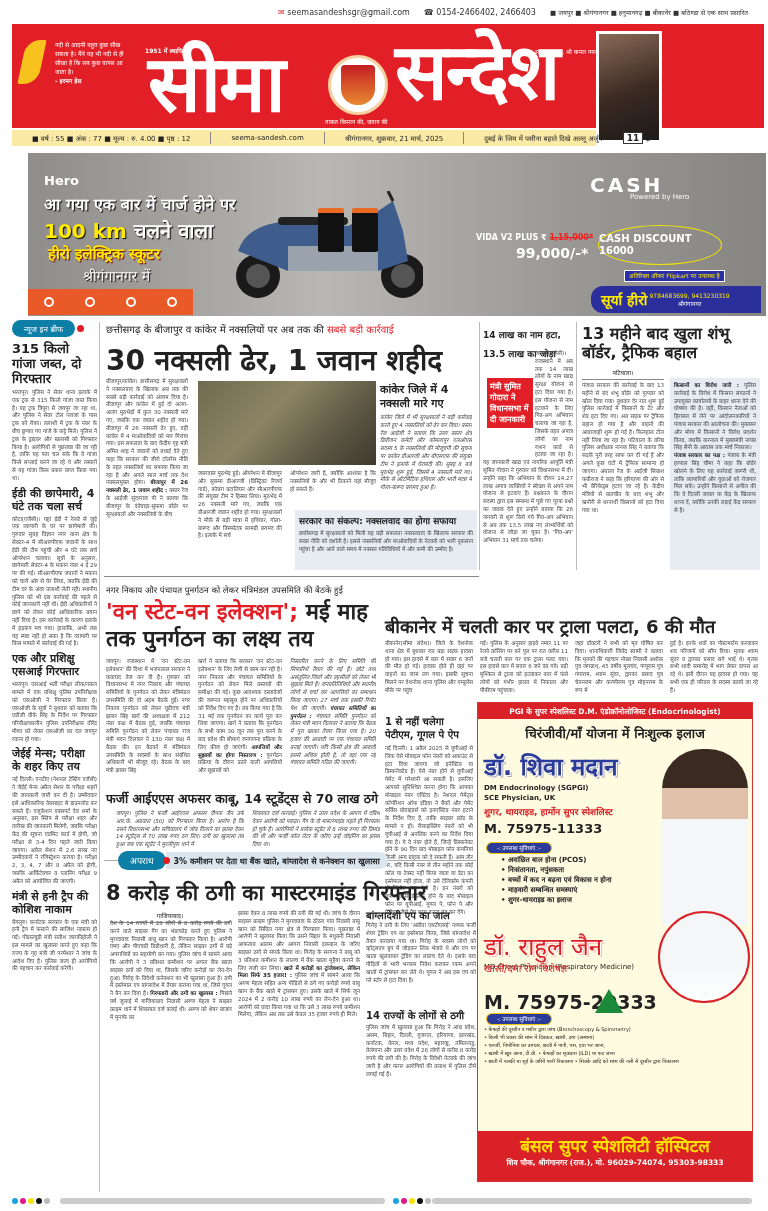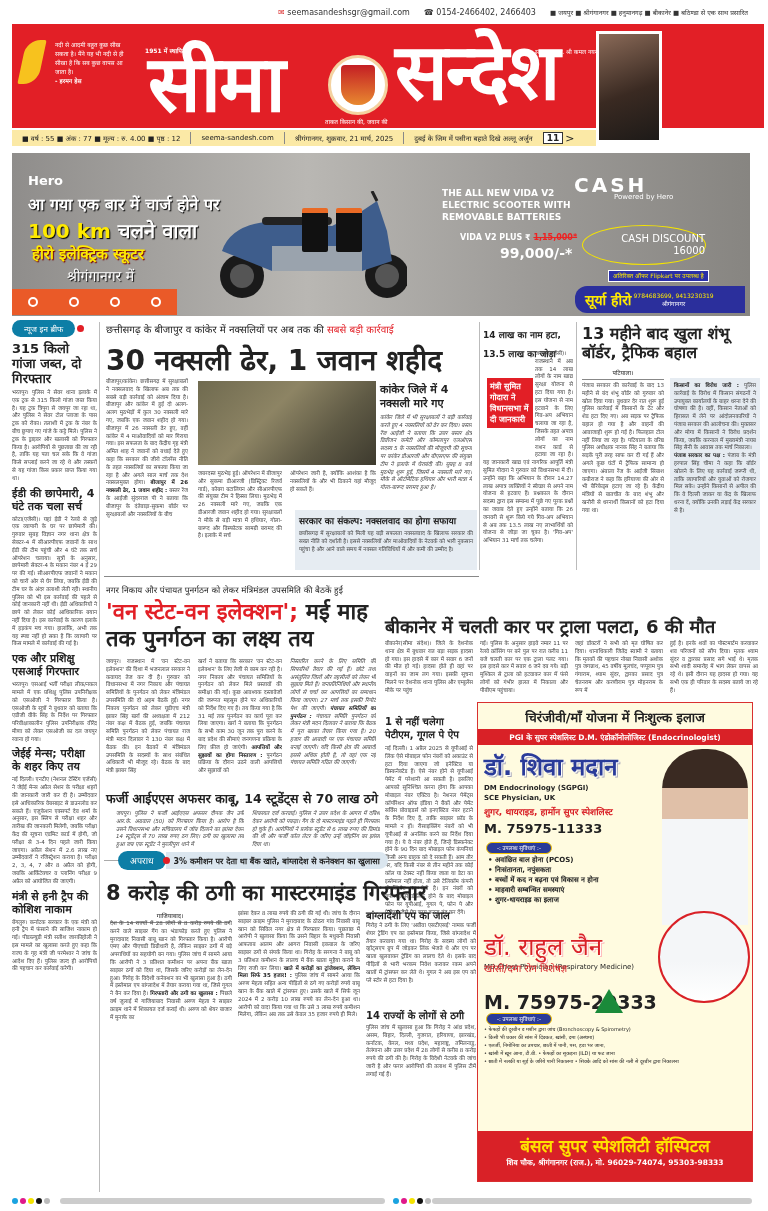--- a/index.html
+++ b/index.html
@@ -12,41 +12,41 @@
 .quote .author{font-weight:bold}
 .estd{left:145px;top:47px;font-size:6px;color:#fff;font-weight:bold}
 .title-l{left:148px;top:44px;font-family:"DejaVu Sans",sans-serif;font-weight:bold;font-size:78px;color:#fff;line-height:80px;letter-spacing:-2px}
 .title-r{left:395px;top:32px;font-weight:bold;font-size:78px;color:#fff;line-height:80px;letter-spacing:-2px}
 .emblem{left:328px;top:55px;width:60px;height:60px;border-radius:50%;background:#fff;border:3px solid #f4d2a0;display:flex;align-items:center;justify-content:center}
 .emblem .inner{width:34px;height:40px;background:linear-gradient(#c41e24,#e88930);border-radius:4px 4px 16px 16px}
 .tagline{left:325px;top:118px;font-size:6px;color:#fff}
 .founder{left:535px;top:48px;font-size:6px;color:#fff}
 .photo{left:596px;top:31px;width:66px;height:112px;background:linear-gradient(160deg,#8a6a58,#3a2a22 55%,#1d1a18);border:3px solid #fff}
 .infobar{left:12px;top:130px;width:584px;height:16px;background:#fbe9a6;font-size:7px;display:flex;align-items:center;color:#222}
-.infobar span{padding:0 10px;white-space:nowrap}
+.infobar span{padding:0 20px;white-space:nowrap}
 .infobar .sep{border-left:1px solid #888;height:12px;padding:0}
 .pageno{border:1px solid #333;background:#fff;padding:0 3px !important;font-weight:bold;font-size:9px}
-.ad1{left:12px;top:153px;width:738px;height:163px;background:linear-gradient(90deg,#8f8d8b,#b9b7b3 40%,#9d9b98 70%,#878581)}
+.ad1{left:28px;top:153px;width:738px;height:163px;background:linear-gradient(90deg,#8f8d8b,#b9b7b3 40%,#9d9b98 70%,#878581)}
 .ad1 .hero-logo{left:16px;top:20px;font-size:13px;color:#fff;font-weight:bold}
 .ad1 .h1{left:16px;top:40px;font-size:16px;color:#fff;font-weight:bold;text-shadow:1px 1px 1px #000}
 .ad1 .h2{left:16px;top:64px;font-size:20px;color:#ffea00;font-weight:bold;text-shadow:1px 1px 1px #000}
 .ad1 .h2 span{color:#fff}
 .ad1 .h3{left:20px;top:90px;font-size:15px;color:#ffea00;font-weight:bold;text-shadow:1px 1px 1px #700}
 .ad1 .h4{left:55px;top:113px;font-size:14px;color:#fff;font-weight:normal;text-shadow:1px 1px 1px #000}
 .ad1 .icons-bar{left:0;top:136px;width:165px;height:26px;background:#ea5a28;display:flex;justify-content:space-around;align-items:center}
 .ad1 .icons-bar i{width:10px;height:10px;border:2px solid #fff;border-radius:50%;display:block}
 .scooter{left:200px;top:38px;width:195px;height:110px}
 .batt{width:26px;height:44px;background:#111;border-top:5px solid #e96a25;border-radius:2px}
 .ad1 .vida-txt{left:218px;top:34px;font-size:9px;color:#fff;font-weight:bold;line-height:12px}
 .ad1 .vida-price{left:230px;top:80px;font-size:8px;color:#fff;font-weight:bold}
 .ad1 .vida-price s{color:#e22}
 .ad1 .vida-big{left:276px;top:95px;font-size:14px;color:#fff;font-weight:bold}
 .ad1 .vida-logo{left:562px;top:20px;font-size:20px;color:#fff;font-weight:bold;letter-spacing:3px}
 .ad1 .vida-sub{left:602px;top:40px;font-size:7px;color:#fff}
-.ad1 .cash{left:570px;top:72px;width:124px;height:40px;border:1px solid #f5e400;border-radius:50%;color:#fff;font-weight:normal;font-size:10px;text-align:right;line-height:12px;padding-top:7px}
+.ad1 .cash{left:570px;top:72px;width:124px;height:40px;border:1px solid #f5e400;border-radius:50%;color:#fff;font-weight:bold;font-size:10px;text-align:left;line-height:12px;padding-top:7px}
 .ad1 .flip{left:596px;top:117px;font-size:6px;background:#2a2fa8;color:#ffea00;padding:1px 4px;border:1px solid #fff}
 .ad1 .dealer{left:563px;top:133px;width:170px;height:27px;background:#2b2f9c;border-radius:12px 0 0 12px;color:#ffea00;display:flex;align-items:center;gap:2px;padding-left:10px}
 .ad1 .dealer b{font-size:14px}
 .ad1 .dealer small{font-size:6px;color:#ffea00;line-height:8px;text-align:center}
 .pill{background:#0d7ea6;color:#fff;border-radius:10px;font-size:8px;padding:3px 12px;display:inline-block}
 .dot-red{width:7px;height:7px;border-radius:50%;background:#e21f26;display:inline-block}
 .lcol{left:12px;top:320px;width:85px}
 .head2{font-size:11px;font-weight:bold;line-height:13px;margin:4px 0 3px}
 .body-txt{font-size:5.5px;line-height:7.8px;color:#444;text-align:justify}
 .body-txt b{color:#222}
@@ -119,21 +119,20 @@
       <circle cx="175" cy="85" r="12" fill="#555"></circle>
     <path d="M10 60 Q20 30 70 30 L120 35 L150 20 L165 10 L175 40 L180 70 L150 80 L60 80 Z" fill="#3e5d8c"></path>
     <path d="M60 55 L150 55 L150 80 L60 80 Z" fill="#9aa3ad"></path>
     <rect x="50" y="26" width="70" height="8" rx="4" fill="#222"></rect>
     <line x1="165" y1="10" x2="160" y2="0" stroke="#222" stroke-width="3"></line>
   </svg>
   <div class="abs" style="left:290px;top:55px;display:flex;gap:8px">
     <div class="batt"></div>
     <div class="batt"></div>
   </div>
-  <div class="abs vida-txt" style="left:430px;width:150px">THE ALL NEW VIDA V2 ELECTRIC SCOOTER WITH REMOVABLE BATTERIES</div>
   <div class="abs vida-price" style="left:448px;top:80px"><span>VIDA V2 PLUS ₹</span> <s>1,15,000*</s></div>
   <div class="abs vida-big" style="left:488px;top:92px">99,000/-*</div>
   <div class="abs vida-logo">CASH</div>
   <div class="abs vida-sub">Powered by Hero</div>
   <div class="abs cash">
       <div>CASH DISCOUNT</div>
       <div>16000</div>
     </div>
   <div class="abs flip">अतिरिक्त ऑफर Flipkart पर उपलब्ध है</div>
   <div class="abs dealer">
@@ -217,32 +216,32 @@
 <div class="abs bighead" style="left:106px;top:878px;width:375px;font-size:21px">8 करोड़ की ठगी का मास्टरमाइंड गिरफ्तार</div>
 <div class="abs" style="left:110px;top:912px;width:120px;font-size:6px;text-align:center;border-bottom:1px solid #888;padding-bottom:2px">गाजियाबाद।</div>
 <div class="abs body-txt" style="left:110px;top:920px;width:122px;height:180px;overflow:hidden"><span>देश के 14 राज्यों में 28 लोगों से 8 करोड़ रुपये की ठगी करने वाले साइबर गैंग का भंडाफोड़ करते हुए पुलिस ने मुरादाबाद निवासी बाबू खान को गिरफ्तार किया है। आरोपी एमए और पीएचडी डिग्रीधारी है, लेकिन साइबर ठगों में बड़े अपराधियों का सहयोगी बन गया। पुलिस जांच में सामने आया कि आरोपी ने 3 प्रतिशत कमीशन पर अपना बैंक खाता साइबर ठगों को दिया था, जिसके जरिए करोड़ों का लेन-देन हुआ।</span> <span>गिरोह के विदेशी कनेक्शन का भी खुलासा हुआ है। ठगी में इस्तेमाल एप बांग्लादेश में तैयार कराया गया था, जिसे गूगल ने बैन कर दिया है।</span> <b>गिरफ्तारी और ठगी का खुलासा :</b> <span>पिछले वर्ष जुलाई में गाजियाबाद निवासी अरुण मेहता ने साइबर क्राइम थाने में शिकायत दर्ज कराई थी। अरुण को शेयर बाजार में मुनाफे का</span></div>
 <div class="abs body-txt" style="left:238px;top:910px;width:122px;height:192px;overflow:hidden"><span>झांसा देकर 8 लाख रुपये की ठगी की गई थी। जांच के दौरान साइबर क्राइम पुलिस ने मुरादाबाद के ठोठरा गांव निवासी बाबू खान को सिविल नगर क्षेत्र से गिरफ्तार किया। पूछताछ में आरोपी ने खुलासा किया कि उसने बिहार के मधुबनी निवासी आफताब आलम और आगरा निवासी इकबाल के जरिए साइबर ठगों से संपर्क किया था। गिरोह के सरगना ने बाबू को 3 प्रतिशत कमीशन के लालच में बैंक खाता मुहैया कराने के लिए राजी कर लिया।</span> <b>खाते में करोड़ों का ट्रांजेक्शन, लेकिन मिला सिर्फ 35 हजार! :</b> <span>पुलिस जांच में सामने आया कि अरुण मेहता सहित अन्य पीड़ितों से ठगे गए करोड़ों रुपये बाबू खान के बैंक खाते में ट्रांसफर हुए। उसके खाते में सिर्फ जून 2024 में 2 करोड़ 10 लाख रुपये का लेन-देन हुआ था। आरोपी को वादा किया गया था कि उसे 3 लाख रुपये कमीशन मिलेगा, लेकिन अब तक उसे केवल 35 हजार रुपये ही मिले।</span></div>
 <div class="abs" style="left:366px;top:908px;width:110px;font-size:10px;font-weight:bold">बांग्लादेशी एप का जाल</div>
 <div class="abs body-txt" style="left:366px;top:922px;width:110px;height:82px;overflow:hidden">गिरोह ने ठगी के लिए 'अवीवा एसटीएसई' नामक फर्जी शेयर ट्रेडिंग एप का इस्तेमाल किया, जिसे बांग्लादेश में तैयार करवाया गया था। गिरोह के सदस्य लोगों को व्हॉट्सएप ग्रुप में जोड़कर लिंक भेजते थे और एप पर खाता खुलवाकर ट्रेडिंग का लालच देते थे। इसके बाद पीड़ितों से भारी भरकम निवेश कराकर रकम अपने खातों में ट्रांसफर कर लेते थे। गूगल ने अब इस एप को प्ले स्टोर से हटा दिया है।</div>
 <div class="abs" style="left:366px;top:1008px;width:110px;font-size:10px;font-weight:bold">14 राज्यों के लोगों से ठगी</div>
 <div class="abs body-txt" style="left:366px;top:1024px;width:110px;height:78px;overflow:hidden">पुलिस जांच में खुलासा हुआ कि गिरोह ने आंध्र प्रदेश, असम, बिहार, दिल्ली, गुजरात, हरियाणा, झारखंड, कर्नाटक, केरल, मध्य प्रदेश, महाराष्ट्र, तमिलनाडु, तेलंगाना और उत्तर प्रदेश में 28 लोगों से करीब 8 करोड़ रुपये की ठगी की है। गिरोह के विदेशी नेटवर्क की जांच जारी है और फरार आरोपियों की तलाश में पुलिस टीमें लगाई गई हैं।</div>
 
 <div class="abs adbox2">
+  <div style="background:#d92127;color:#fff;font-size:7.5px;font-weight:bold;text-align:center;padding:3px 0">PGI के सुपर स्पेशलिस्ट D.M. एंडोक्रॉनोलोजिस्ट (Endocrinologist)</div>
   <div style="text-align:center;font-size:13px;font-weight:bold;padding:5px 0 3px">चिरंजीवी/माँ योजना में निःशुल्क इलाज</div>
-  <div style="background:#d92127;color:#fff;font-size:7.5px;font-weight:bold;text-align:center;padding:3px 0">PGI के सुपर स्पेशलिस्ट D.M. एंडोक्रॉनोलोजिस्ट (Endocrinologist)</div>
   <div style="position:relative;height:140px">
     <div style="position:absolute;left:6px;top:4px;font-size:24px;font-weight:bold;color:#2a3b99;text-shadow:1px 1px 0 #fff,2px 2px 0 #aab">डॉ. शिवा मदान</div>
     <div style="position:absolute;left:6px;top:38px;font-size:7px;font-weight:bold;line-height:10px">
         <div>DM Endocrinology (SGPGI)</div>
         <div>SCE Physician, UK</div>
       </div>
     <div style="position:absolute;left:6px;top:60px;font-size:9px;font-weight:bold;color:#d92127">शुगर, थायराइड, हार्मोन सुपर स्पेशलिस्ट</div>
     <div style="position:absolute;left:6px;top:76px;font-size:13px;font-weight:bold">M. 75975-11333</div>
     <div style="position:absolute;left:8px;top:97px;background:#2a3b99;color:#fff;font-size:5.5px;border:1px solid #f5c400;border-radius:8px;padding:1px 10px">-: उपलब्ध सुविधाएं :-</div>
-    <div style="position:absolute;left:10px;top:110px;font-size:7px;font-weight:bold;line-height:10px">
+    <div style="position:absolute;left:23px;top:110px;font-size:7px;font-weight:bold;line-height:10px">
       <div>• अवांछित बाल होना (PCOS)</div>
       <div>• निःसंतानता, नपुंसकता</div>
       <div>• बच्चों में कद न बढ़ना एवं विकास न होना</div>
       <div>• माहवारी सम्बन्धित समस्याएं</div>
       <div>• शुगर-थायराइड का इलाज</div>
     </div>
     <div style="position:absolute;right:4px;top:4px;width:86px;height:176px;background:linear-gradient(#3a2a22 0 22%,#e0c0a8 22% 40%,#f4f6f8 40%);border-radius:40px 40px 0 0"></div>
   </div>
   <div style="position:relative;height:222px;margin-top:44px">
     <div style="position:absolute;left:6px;top:0px;font-size:24px;font-weight:normal;color:#d92127;text-shadow:1px 1px 0 #fff,2px 2px 0 #fbb">डॉ. राहुल जैन</div>

